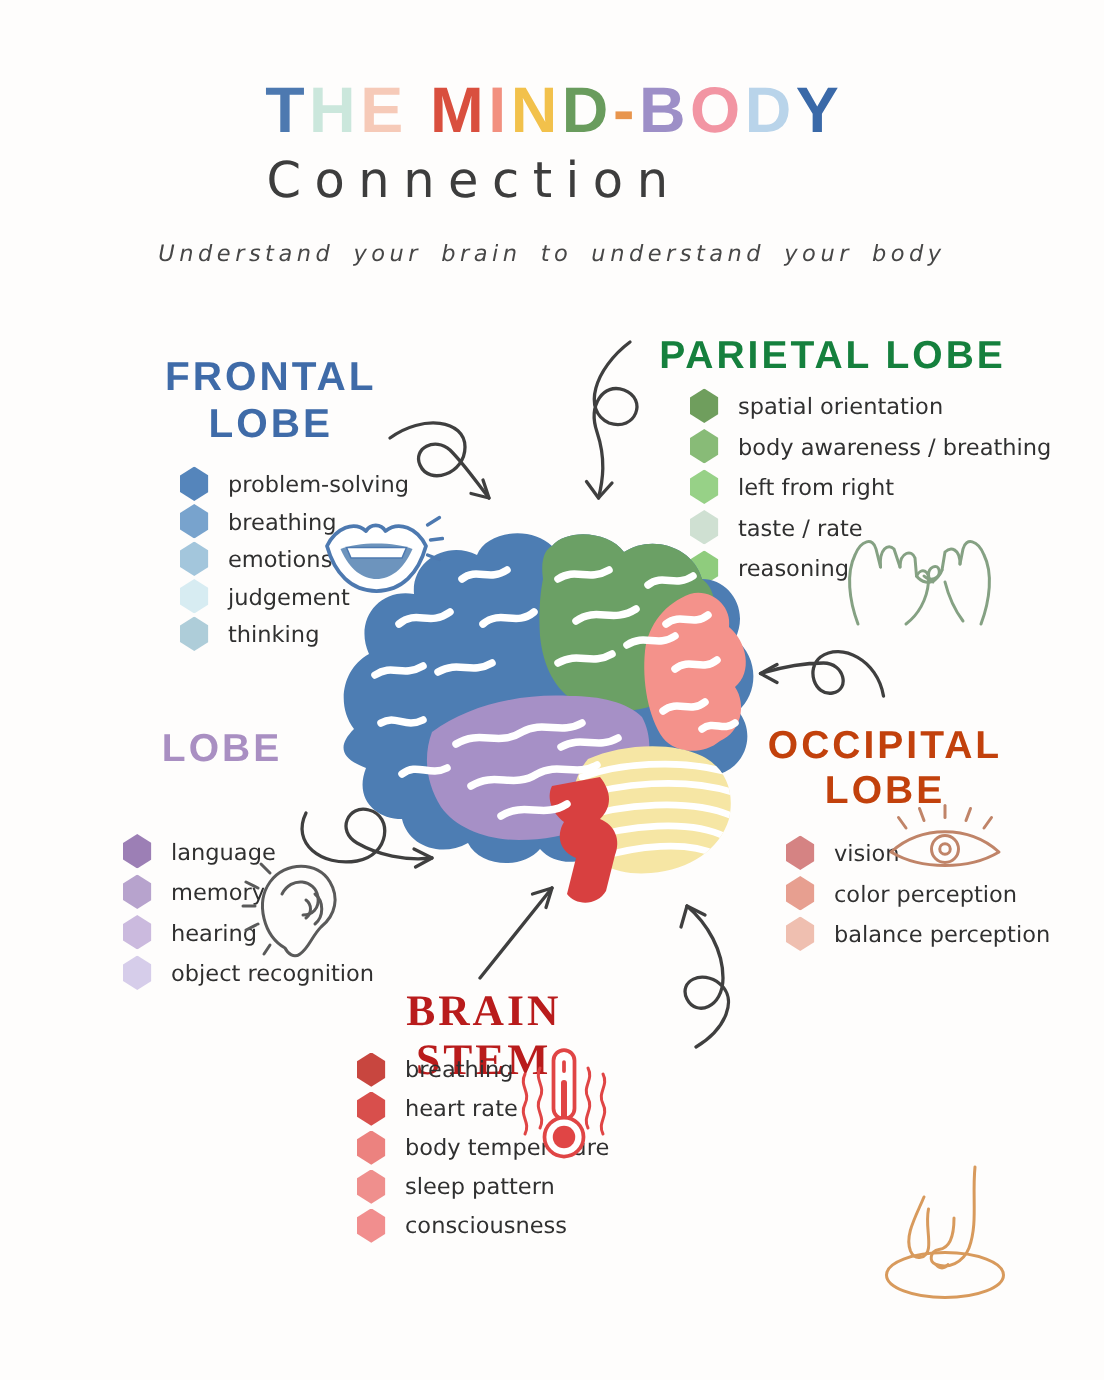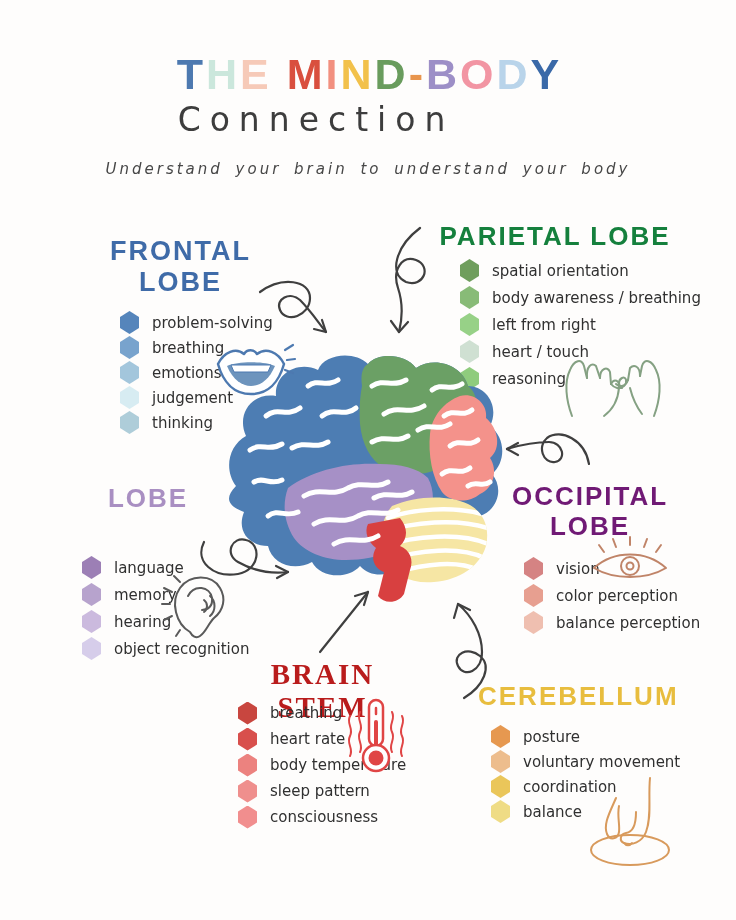--- a/index.html
+++ b/index.html
@@ -112,21 +112,21 @@
         <span class="item-label">body awareness / breathing</span>
       </div>
 
       <div class="item">
         <span class="hex" style="background: rgb(151, 209, 135);"></span>
         <span class="item-label">left from right</span>
       </div>
 
       <div class="item">
         <span class="hex" style="background: rgb(207, 224, 210);"></span>
-        <span class="item-label">heart / touch</span>
+        <span class="item-label">taste / rate</span>
       </div>
 
       <div class="item">
         <span class="hex" style="background: rgb(143, 204, 125);"></span>
         <span class="item-label">reasoning</span>
       </div>
     </div>
 
   <div class="abs sec-title" style="left: 63px; top: 484px; width: 170px; font-size: 26px; color: rgb(169, 143, 194);">
     <div>LOBE</div>
@@ -147,21 +147,21 @@
         <span class="hex" style="background: rgb(203, 186, 222);"></span>
         <span class="item-label">hearing</span>
       </div>
 
       <div class="item">
         <span class="hex" style="background: rgb(214, 205, 234);"></span>
         <span class="item-label">object recognition</span>
       </div>
     </div>
 
-  <div class="abs sec-title" style="left: 505px; top: 482px; width: 170px; font-size: 26px; color: #701a75;">
+  <div class="abs sec-title" style="left: 505px; top: 482px; width: 170px; font-size: 26px; color: #c2410c;">
     <div>OCCIPITAL</div>
     <div>LOBE</div>
   </div>
   <div class="abs items rh27" style="left:524px;top:555px;">
 
       <div class="item">
         <span class="hex" style="background: rgb(213, 131, 131);"></span>
         <span class="item-label">vision</span>
       </div>
 
@@ -199,43 +199,20 @@
         <span class="hex" style="background: rgb(239, 143, 141);"></span>
         <span class="item-label">sleep pattern</span>
       </div>
 
       <div class="item">
         <span class="hex" style="background: rgb(241, 142, 142);"></span>
         <span class="item-label">consciousness</span>
       </div>
     </div>
 
-  <div class="abs sec-title" style="left: 478px; top: 682px; width: 180px; font-size: 26px; color: rgb(232, 189, 62);">CEREBELLUM</div>
-  <div class="abs items rh25" style="left:491px;top:724px;">
-
-      <div class="item">
-        <span class="hex" style="background: rgb(230, 152, 80);"></span>
-        <span class="item-label">posture</span>
-      </div>
-
-      <div class="item">
-        <span class="hex" style="background: rgb(237, 189, 141);"></span>
-        <span class="item-label">voluntary movement</span>
-      </div>
-
-      <div class="item">
-        <span class="hex" style="background: rgb(234, 198, 90);"></span>
-        <span class="item-label">coordination</span>
-      </div>
-
-      <div class="item">
-        <span class="hex" style="background: rgb(239, 220, 133);"></span>
-        <span class="item-label">balance</span>
-      </div>
-    </div>
 
   <svg class="abs" style="left:220px;top:354px;" width="292" height="258" viewBox="0 0 292 258">
     <path d="M 16,132 C 4,116 8,92 26,82 C 16,60 32,38 56,42 C 54,20 78,6 98,16
              C 104,0 134,-4 148,10 C 158,-2 186,0 196,14 C 214,2 242,10 248,32
              C 266,32 280,52 270,72 C 286,84 286,108 272,120 C 284,134 278,156 260,162
              C 262,180 246,194 228,188 C 224,206 202,216 186,206 C 178,222 152,226 140,212
              C 128,226 100,224 92,208 C 74,218 52,210 48,192 C 30,192 16,178 24,158
              C 8,152 4,144 16,132 Z" style="fill: rgb(77, 125, 179);"></path>
     <path d="M 142,32 C 140,18 144,12 148,10 C 158,-2 186,0 196,14 C 214,2 242,10 248,32
              C 254,36 258,46 256,56 C 251,80 242,98 228,110 C 210,122 182,124 164,114

